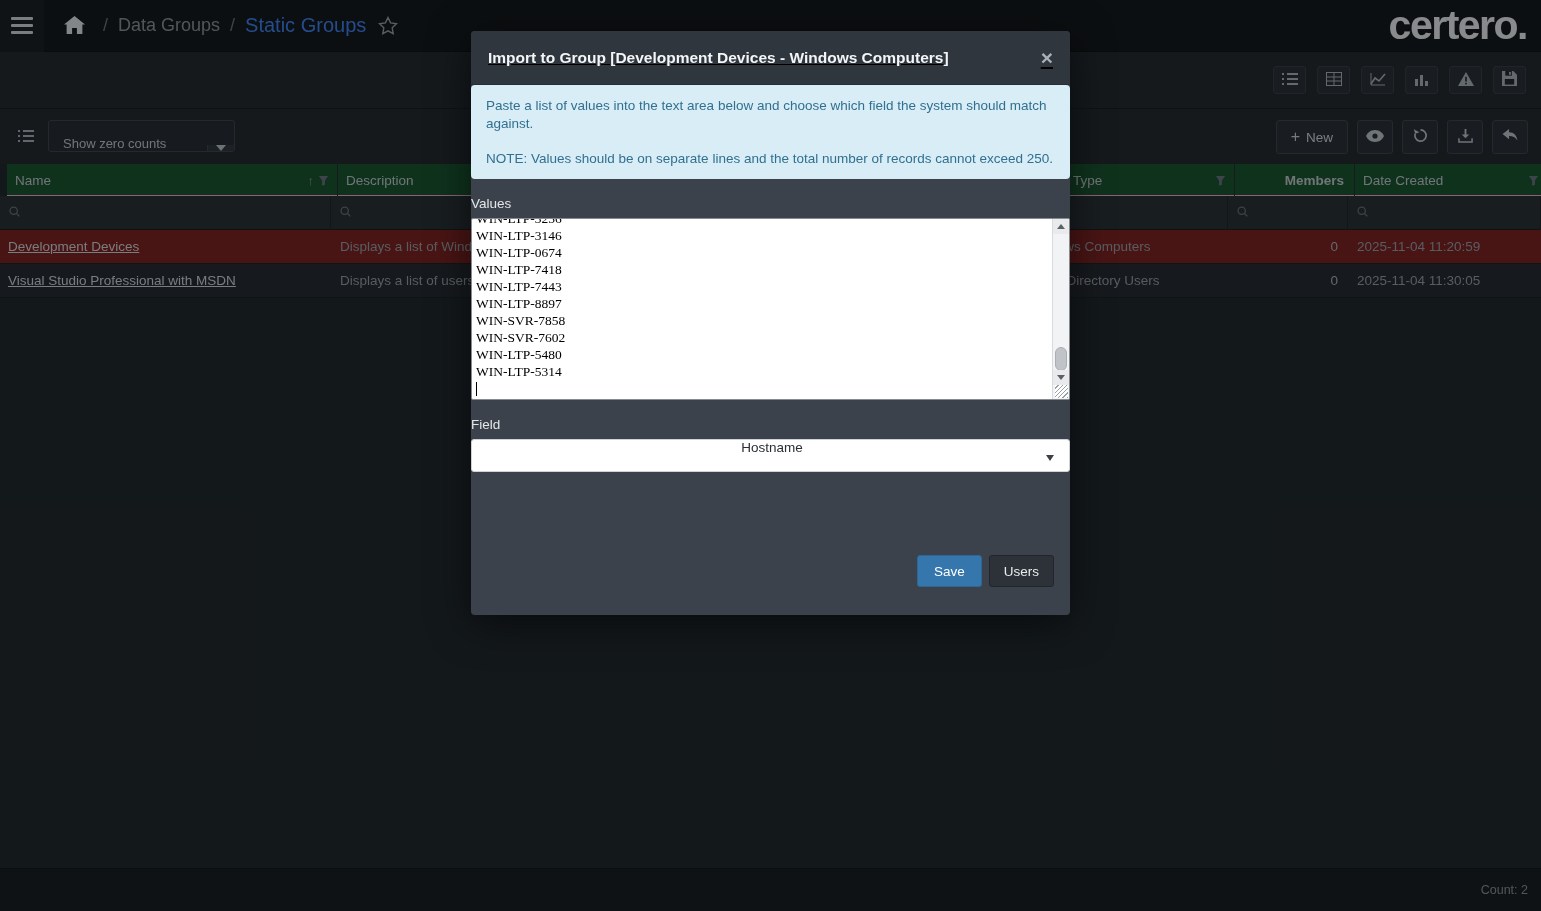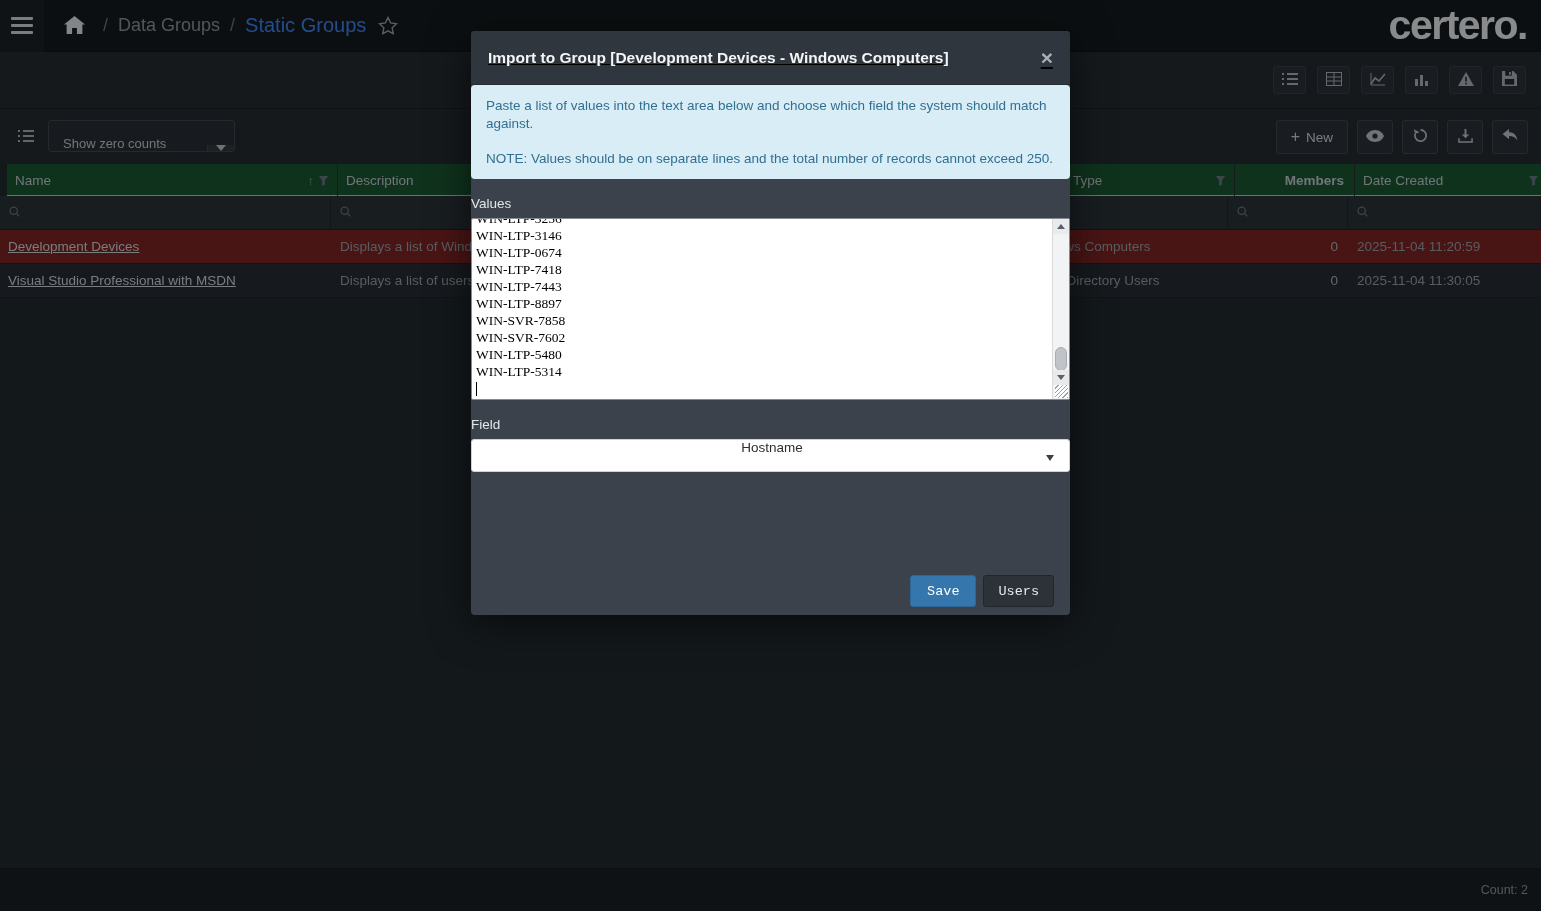--- a/index.html
+++ b/index.html
@@ -110,21 +110,21 @@
             border:1px solid #aaaeb2;border-radius:7px;box-sizing:border-box;cursor:pointer;}
   .grip{position:absolute;right:1px;bottom:1px;width:13px;height:13px;cursor:nwse-resize;
         background:repeating-linear-gradient(135deg,#ffffff 0 2px,#9aa1a7 2px 3px);}
 
   .select{height:33px;background:#fff;border-radius:3px;display:flex;align-items:center;
           padding:0 15px 0 18px;color:#2b2f33;font-size:13.5px;position:relative;border:1px solid #cfd3d6;
           box-sizing:border-box;cursor:pointer;flex-direction:column;}
   .sel-caret{margin-left:auto;width:0;height:0;border-left:4.5px solid transparent;
              border-right:4.5px solid transparent;border-top:6px solid #3c4146;}
 
-  .modal-footer{padding:0 16px 8px;display:flex;justify-content:flex-end;gap:7px;font-family:Liberation Mono, monospace;}
+  .modal-footer{padding:0 16px 28px;display:flex;justify-content:flex-end;gap:7px;}
   .btn{height:32px;border-radius:3px;font-size:13.5px;font-family:inherit;cursor:pointer;}
   .btn-save{background:var(--accent,#3577ad);color:#fff;border:1px solid #2c679a;padding:0 16px;}
   .btn-cancel{background:#2c3238;color:#e8ebee;border:1px solid #21262c;padding:0 14px;}
 </style>
 </head>
 <body>
 
 <div class="app">
 
   <header class="topbar">

